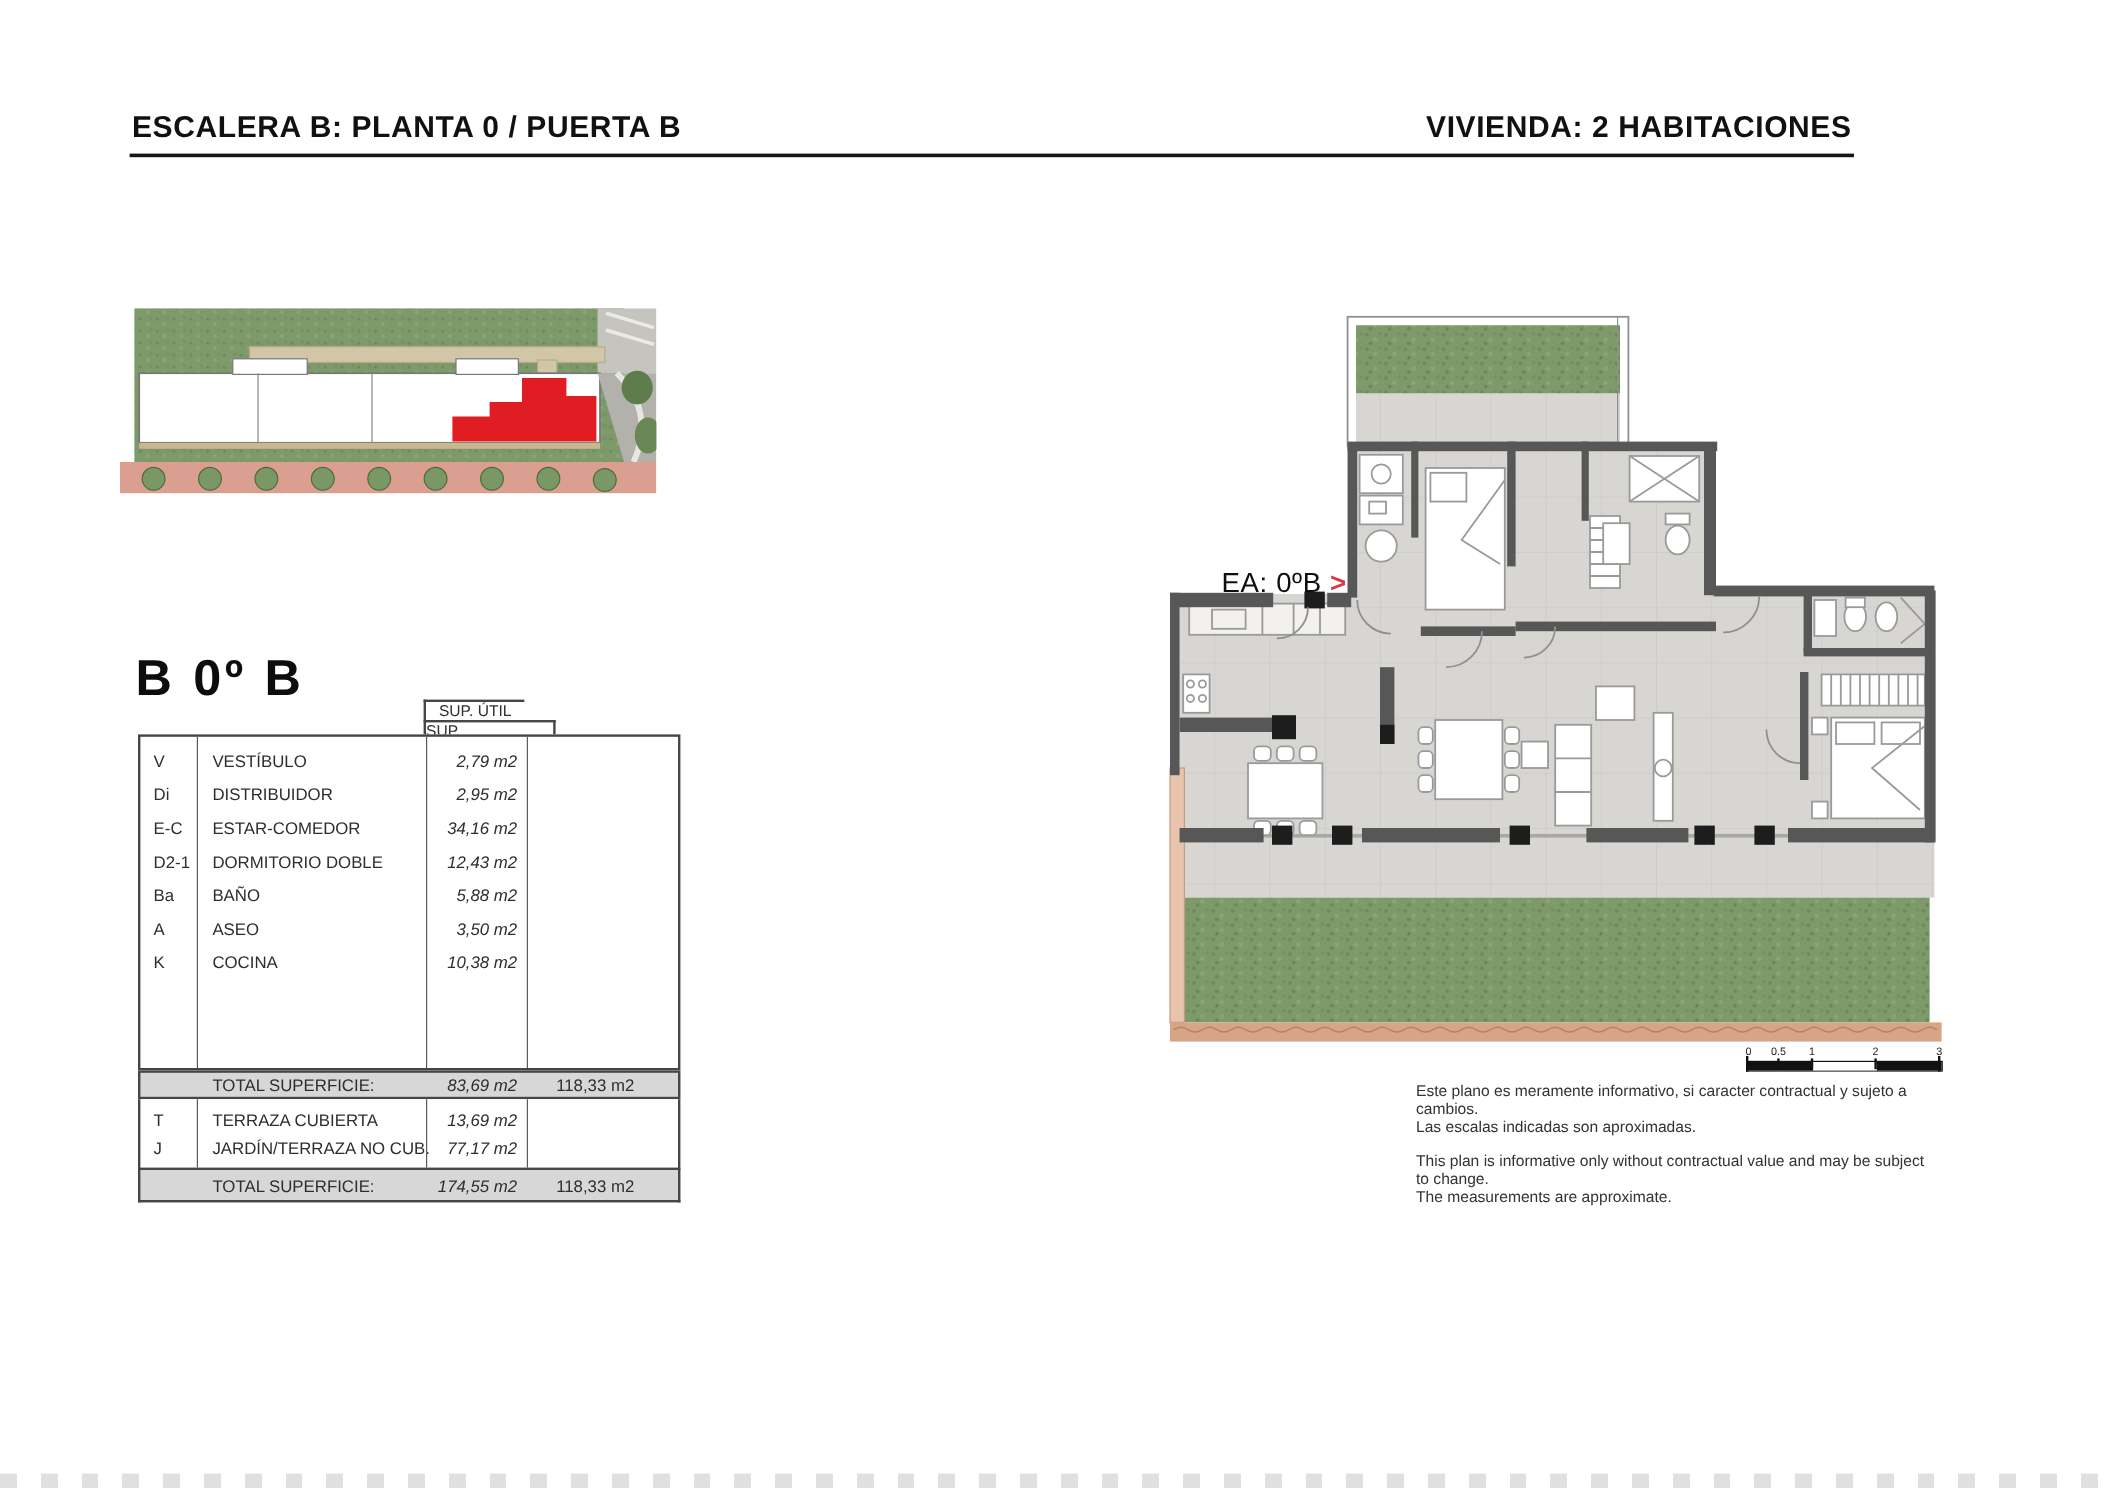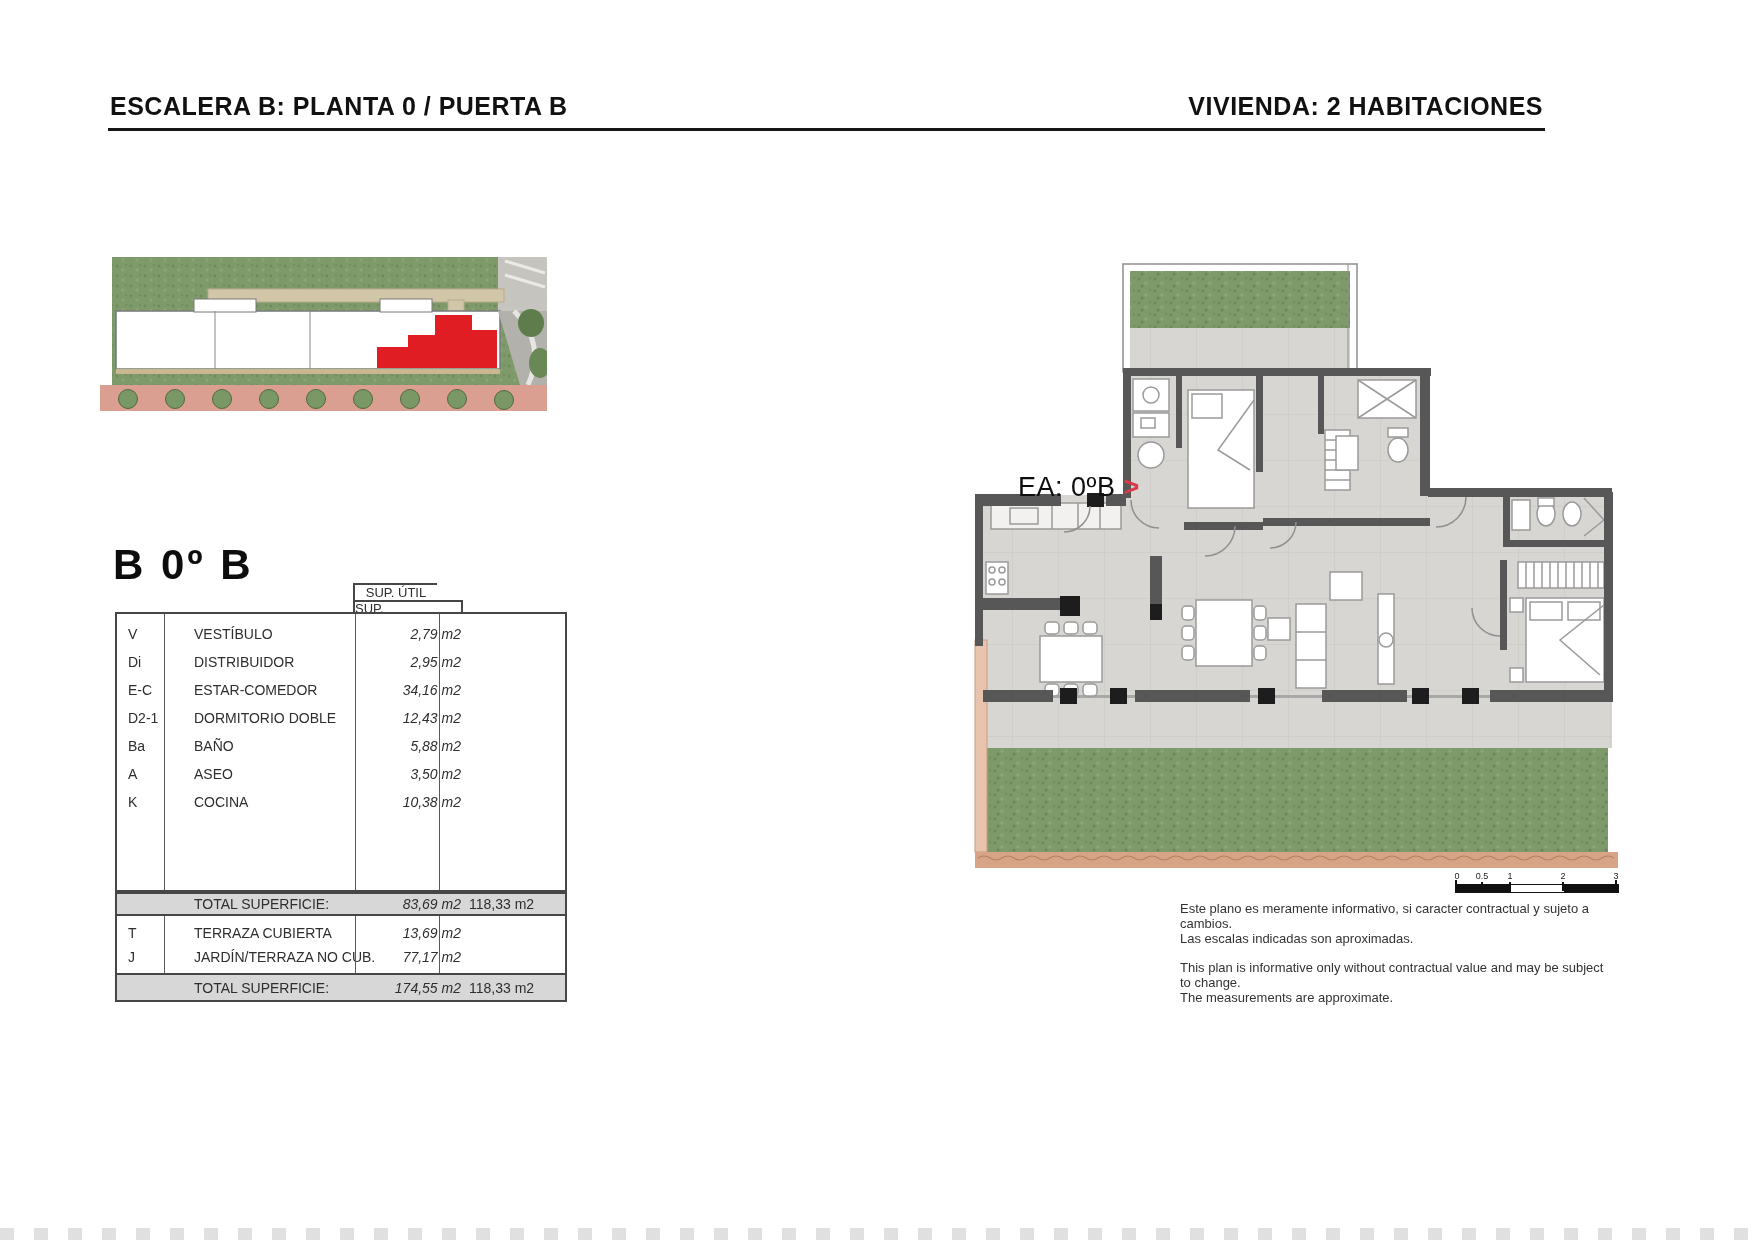--- a/index.html
+++ b/index.html
@@ -18,31 +18,31 @@
   .tbl *{box-sizing:border-box;}
   .thead{position:absolute;left:238px;top:0;display:flex;height:29px;flex-direction:column;}
   .th{border:2px solid #464646;border-bottom:none;display:flex;align-items:center;justify-content:center;
       font-size:13px;height:29px;background:#fff;}
   .th1{width:84px;border-right:none;}
   .th2{width:110px;}
   .tbody{position:absolute;left:0;top:29px;width:452px;height:280px;border:2px solid #464646;background:#fff;}
   .vline{position:absolute;top:0;bottom:0;width:1px;background:#5a5a5a;}
   .row{display:flex;height:28px;align-items:center;}
   .c-code{width:47px;padding-left:11px;}
-  .c-name{width:191px;white-space:nowrap;margin-left:30px;}
+  .c-name{width:191px;padding-left:13px;white-space:nowrap;}
   .c-util{width:84px;text-align:right;padding-right:8px;white-space:nowrap;font-style:italic;}
-  .c-cons{flex:1;text-align:left;padding-right:12px;white-space:nowrap;}
+  .c-cons{flex:1;text-align:center;padding-right:12px;white-space:nowrap;}
   .trow{position:absolute;left:0;width:452px;display:flex;align-items:center;background:#d7d7d7;
         border:2px solid #464646;}
   .total1{top:309px;height:24px;}
   .tjbox{position:absolute;left:0;top:333px;width:452px;height:59px;border:2px solid #464646;border-top:none;background:#fff;padding-top:5px;}
   .tjbox .row{height:24px;}
   .total2{top:392px;height:27px;border-top:none;}
   
-  .ea{left:1018px;top:472px;font-size:27px;color:#0e0e0e;letter-spacing:.5px;white-space:nowrap;}
+  .ea{left:1018px;top:472px;font-size:23px;color:#0e0e0e;letter-spacing:.5px;white-space:nowrap;}
   .ea .arr{font-weight:bold;}
   
   .disc{left:1180px;top:901px;width:430px;font-size:13px;line-height:15px;color:#333;}
   .disc .gap{height:14px;}
   
   .scale{left:1455px;top:871px;width:166px;height:26px;font-size:9px;color:#222;}
   .scale .lab{position:absolute;top:0;transform:translateX(-50%);}
   .sbar{position:absolute;top:13px;left:0;width:162px;height:7px;border:1px solid #111;}
   .sseg{position:absolute;top:0;height:7px;}
   .stick{position:absolute;width:2px;background:#111;}

